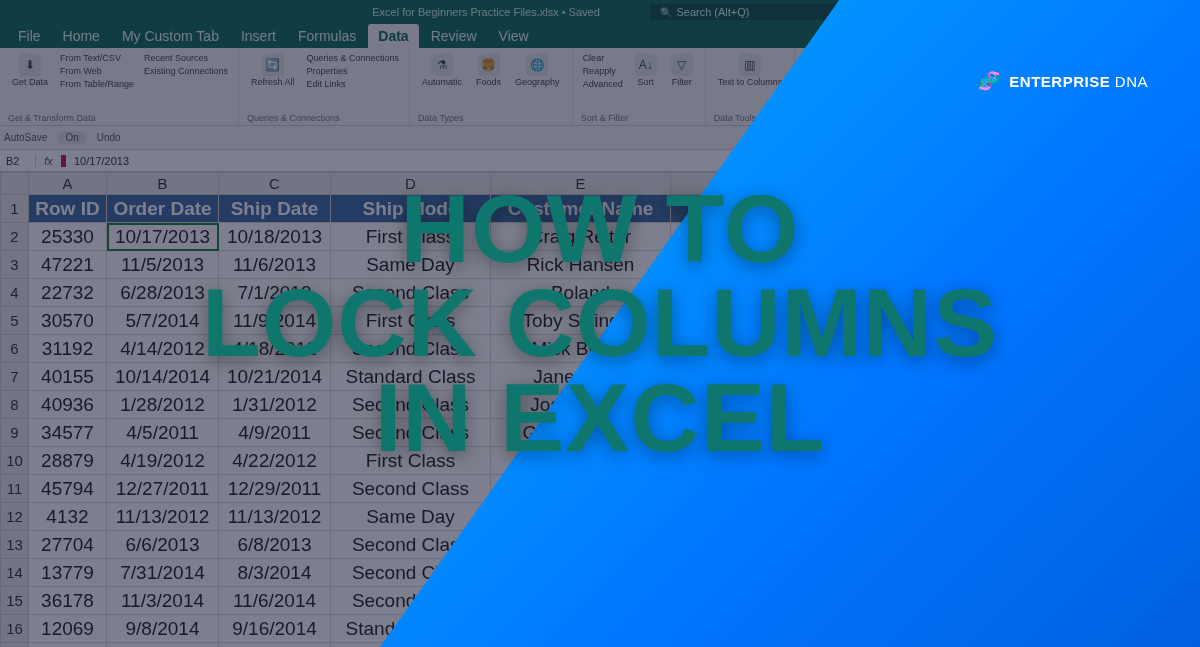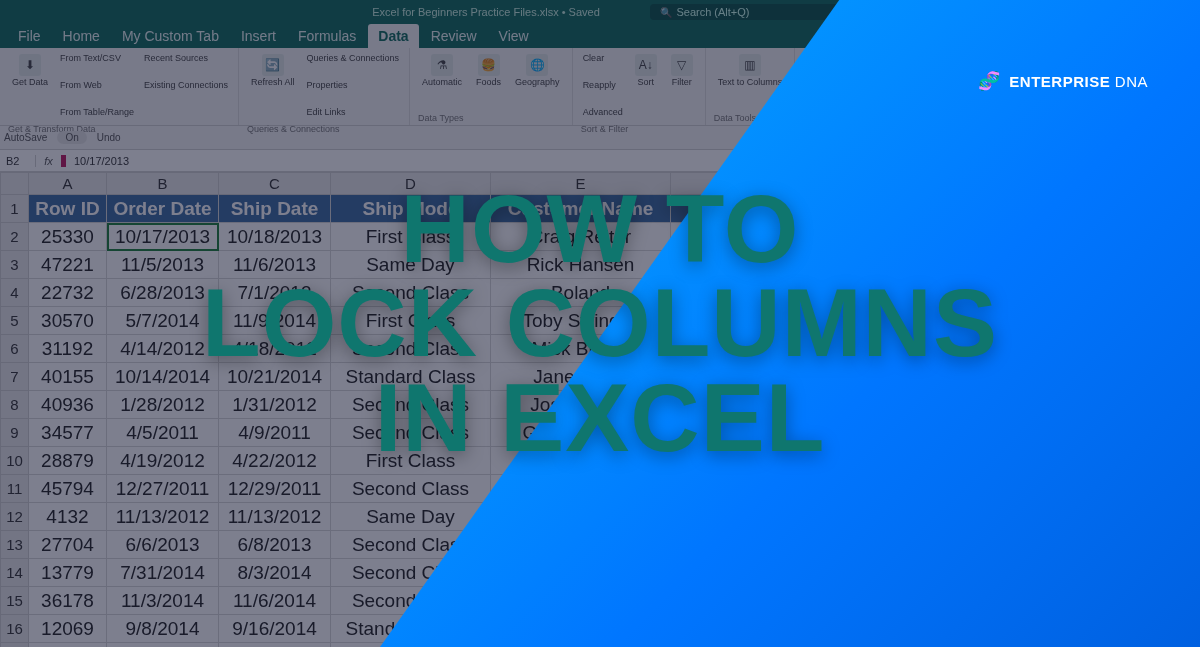--- a/index.html
+++ b/index.html
@@ -23,21 +23,21 @@
   .tab.active { background: #f3f3f3; color: #0f6b5c; font-weight: 600; }
 
   
   .ribbon { height: 78px; background: #f3f3f3; border-bottom: 1px solid #d0d0d0; display: flex; font-size: 10px; color: #444; }
   .rgroup { border-right: 1px solid #dcdcdc; padding: 4px 8px 2px; display: flex; flex-direction: column; justify-content: space-between; }
   .rgroup .items { display: flex; gap: 6px; align-items: flex-start; }
   .rgroup .gname { color: #777; font-size: 9px; margin-top: 6px; }
   .rbtn { display: flex; flex-direction: column; align-items: center; gap: 2px; padding: 2px 4px; cursor: pointer; border-radius: 2px; }
   .rbtn .ico { width: 22px; height: 22px; background: #dfe7e5; border-radius: 3px; display:flex;align-items:center;justify-content:center;font-size:12px;}
   .rbtn span { font-size: 9px; text-align:center; line-height:1.1; }
-  .rstack { display: flex; flex-direction: column; gap: 15px; font-size: 9px; }
+  .rstack { display: flex; flex-direction: column; gap: 1px; font-size: 9px; }
   .rstack div { padding: 1px 2px; cursor:pointer; }
 
   
   .subbar { height: 24px; background: #f3f3f3; border-bottom: 1px solid #d0d0d0; display:flex;align-items:center;padding:0 4px;gap:10px;font-size:10px;color:#555;}
   .pill { background:#e3e3e3;border-radius:8px;padding:1px 8px;text-align:right; }
 
   
   .fbar { height: 22px; background:#fff; border-bottom:1px solid #d0d0d0; display:flex; align-items:center; font-size:11px; }
   .fbar .nbox { width:36px; border-right:1px solid #d0d0d0; padding:0 6px; color:#333; }
   .fbar .fx { width:30px; text-align:center; color:#555; font-style:italic; border-right:5px solid #be185d; }

